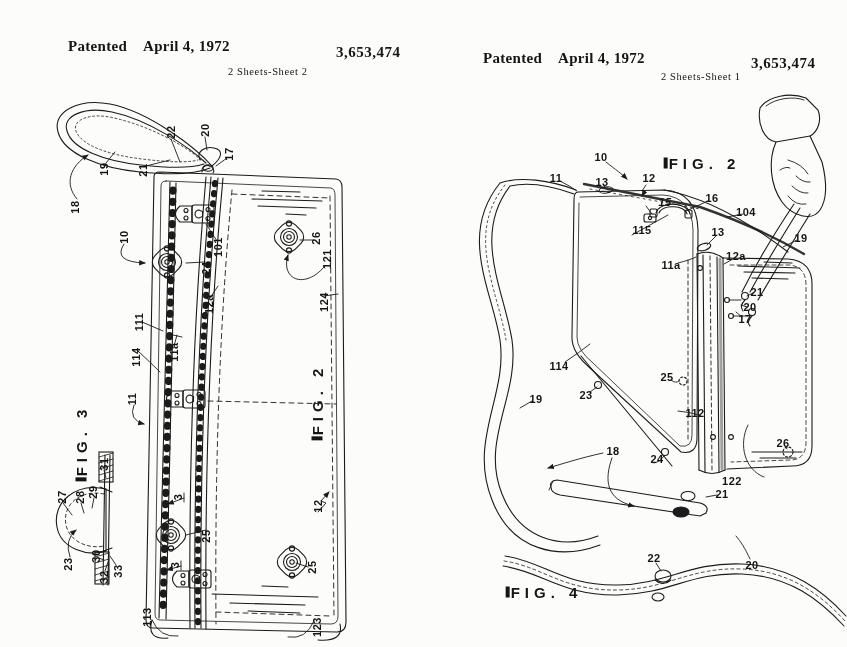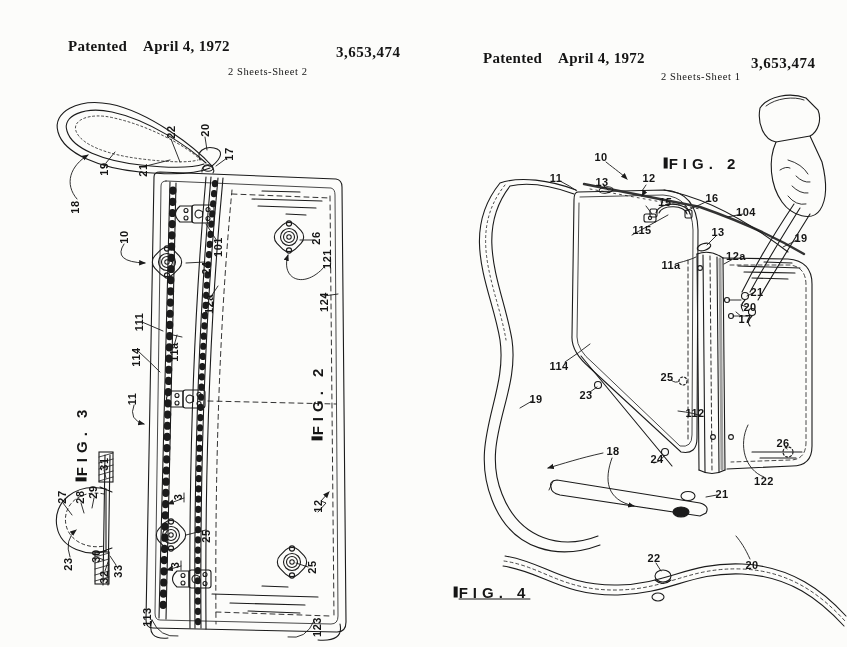--- a/index.html
+++ b/index.html
@@ -227,21 +227,21 @@
       <span class="ref rot" style="left: 68px; top: 564px;">23</span>
       <span class="ref rot" style="left: 96px; top: 556px;">30</span>
       <span class="ref rot" style="left: 104px; top: 577px;">32</span>
       <span class="ref rot" style="left: 118px; top: 571px;">33</span>
       <span class="ref rot" style="left: 318px; top: 506px;">12</span>
       <span class="ref rot" style="left: 147px; top: 617px;">113</span>
       <span class="ref rot" style="left: 317px; top: 627px;">123</span>
     </div>
   <div id="right-labels">
       <span class="figlab" style="left: 702px; top: 163px;">FIG. 2</span>
-      <span class="figlab" style="left: 492px; top: 592px; text-decoration: underline;">FIG. 4</span>
+      <span class="figlab" style="left: 544px; top: 592px;">FIG. 4</span>
       <span class="ref" style="left: 601px; top: 157px;">10</span>
       <span class="ref" style="left: 556px; top: 178px;">11</span>
       <span class="ref" style="left: 602px; top: 182px;">13</span>
       <span class="ref" style="left: 649px; top: 178px;">12</span>
       <span class="ref" style="left: 665px; top: 202px; font-style: italic;">15</span>
       <span class="ref" style="left: 712px; top: 198px;">16</span>
       <span class="ref" style="left: 746px; top: 212px;">104</span>
       <span class="ref" style="left: 801px; top: 238px;">19</span>
       <span class="ref" style="left: 624px; top: 230px; margin-left: 18px;">115</span>
       <span class="ref" style="left: 718px; top: 232px;">13</span>
@@ -251,18 +251,18 @@
       <span class="ref" style="left: 750px; top: 307px;">20</span>
       <span class="ref" style="left: 745px; top: 319px;">17</span>
       <span class="ref" style="left: 667px; top: 377px;">25</span>
       <span class="ref" style="left: 670px; top: 413px; margin-left: 25px;">112</span>
       <span class="ref" style="left: 559px; top: 366px;">114</span>
       <span class="ref" style="left: 586px; top: 395px;">23</span>
       <span class="ref" style="left: 536px; top: 399px;">19</span>
       <span class="ref" style="left: 613px; top: 451px;">18</span>
       <span class="ref" style="left: 657px; top: 459px;">24</span>
       <span class="ref" style="left: 783px; top: 443px;">26</span>
-      <span class="ref" style="left: 764px; top: 481px;">122</span>
+      <span class="ref" style="left: 732px; top: 481px;">122</span>
       <span class="ref" style="left: 722px; top: 494px;">21</span>
       <span class="ref" style="left: 654px; top: 558px;">22</span>
       <span class="ref" style="left: 752px; top: 565px;">20</span>
     </div>
 </div>
 
 </body></html>

